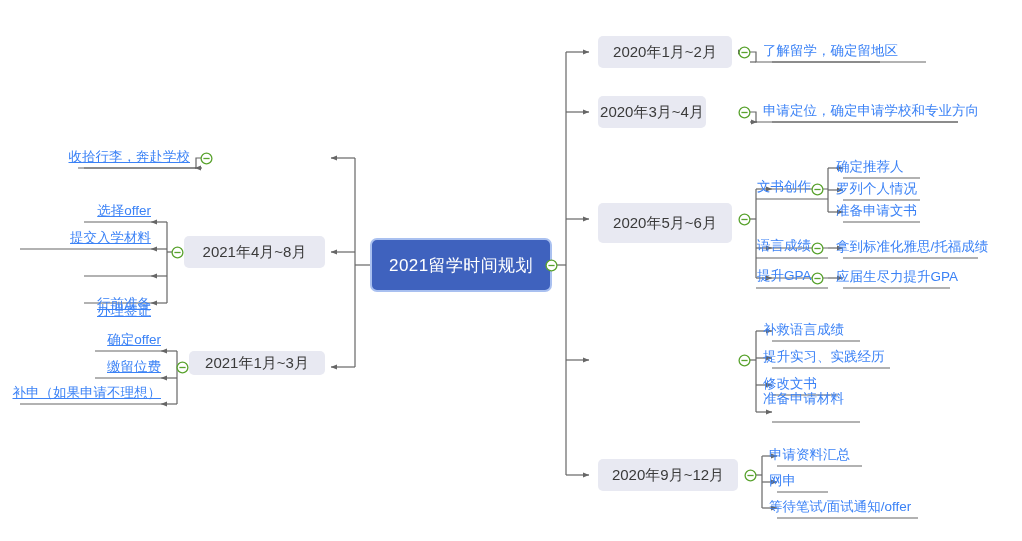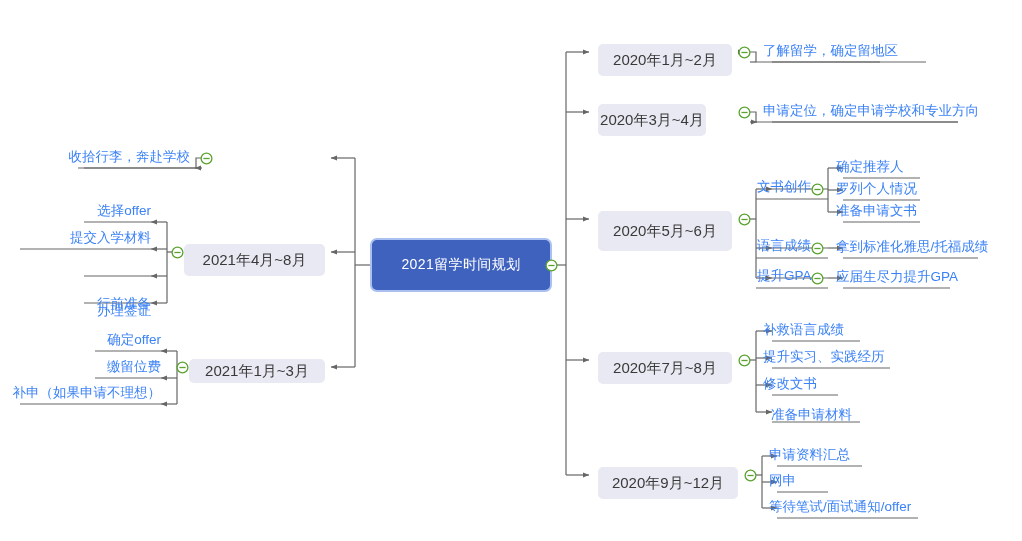--- a/index.html
+++ b/index.html
@@ -24,54 +24,53 @@
   }
 
   
   .root-node {
     position: absolute;
     box-sizing: border-box;
     background: #3f62be;
     border: 2px solid #a9c0f0;
     border-radius: 7px;
     color: #ffffff;
-    font-size: 14px;
+    font-size: 17px;
     display: flex;
     align-items: center;
     justify-content: center;
     letter-spacing: 0.4px;
     box-shadow: inset 0 0 0 1px #3f62be;
     text-align: center;
   }
 
   
   .pill {
     position: absolute;
     box-sizing: border-box;
     background: #e8e9f2;
     border-radius: 5px;
     color: #3a3a3a;
     font-size: 15px;
     display: flex;
     align-items: center;
     justify-content: center;
     white-space: nowrap;
-    margin-top: 8px;
   }
 
   
   .leaf {
     position: absolute;
     color: #3b82f6;
     font-size: 13.5px;
     white-space: nowrap;
     line-height: 1.1;
   }
   .leaf.right { text-align: left; }
-  .leaf.left  { text-align: left; }
+  .leaf.left  { text-align: left; text-decoration: underline; }
 
   
   .minus-icon {
     position: absolute;
     width: 13px;
     height: 13px;
   }
   .minus-icon svg { display: block; }
 </style>
 </head>
@@ -197,23 +196,20 @@
 
   <div class="pill" style="left:598px; top:36px; width:134px; height:32px;">
     <span>2020年1月~2月</span>
   </div>
   <div class="pill" style="left:598px; top:96px; width:108px; height:32px;">
     <span>2020年3月~4月</span>
   </div>
   <div class="pill" style="left:598px; top:203px; width:134px; height:40px;">
     <span>2020年5月~6月</span>
   </div>
-  <div class="pill" style="left:598px; top:344px; width:134px; height:32px;">
-    <span>2020年7月~8月</span>
-  </div>
   <div class="pill" style="left:598px; top:459px; width:140px; height:32px;">
     <span>2020年9月~12月</span>
   </div>
 
   <div class="pill" style="left:184px; top:236px; width:141px; height:32px;">
     <span>2021年4月~8月</span>
   </div>
   <div class="pill" style="left:189px; top:351px; width:136px; height:24px;">
     <span>2021年1月~3月</span>
   </div>
@@ -301,21 +297,21 @@
 
   <div class="leaf right" style="left:836px; top:160px;">确定推荐人</div>
   <div class="leaf right" style="left:836px; top:182px;">罗列个人情况</div>
   <div class="leaf right" style="left:836px; top:204px;">准备申请文书</div>
   <div class="leaf right" style="left:836px; top:240px;">拿到标准化雅思/托福成绩</div>
   <div class="leaf right" style="left:836px; top:270px;">应届生尽力提升GPA</div>
 
   <div class="leaf right" style="left:763px; top:323px;">补救语言成绩</div>
   <div class="leaf right" style="left:763px; top:350px;">提升实习、实践经历</div>
   <div class="leaf right" style="left:763px; top:377px;">修改文书</div>
-  <div class="leaf right" style="left:763px; top:408px;margin-left:8px;">准备申请材料</div>
+  <div class="leaf right" style="left:763px; top:392px;">准备申请材料</div>
 
   <div class="leaf right" style="left:769px; top:448px;">申请资料汇总</div>
   <div class="leaf right" style="left:769px; top:474px;">网申</div>
   <div class="leaf right" style="left:769px; top:500px;">等待笔试/面试通知/offer</div>
 
   <div class="leaf left" style="right:832px; top:150px;">收拾行李，奔赴学校</div>
 
   <div class="leaf left" style="right:871px; top:204px;">选择offer</div>
   <div class="leaf left" style="right:871px; top:231px;">提交入学材料</div>
   <div class="leaf left" style="right:871px; top:258px;margin-top:46px;">办理签证</div>

